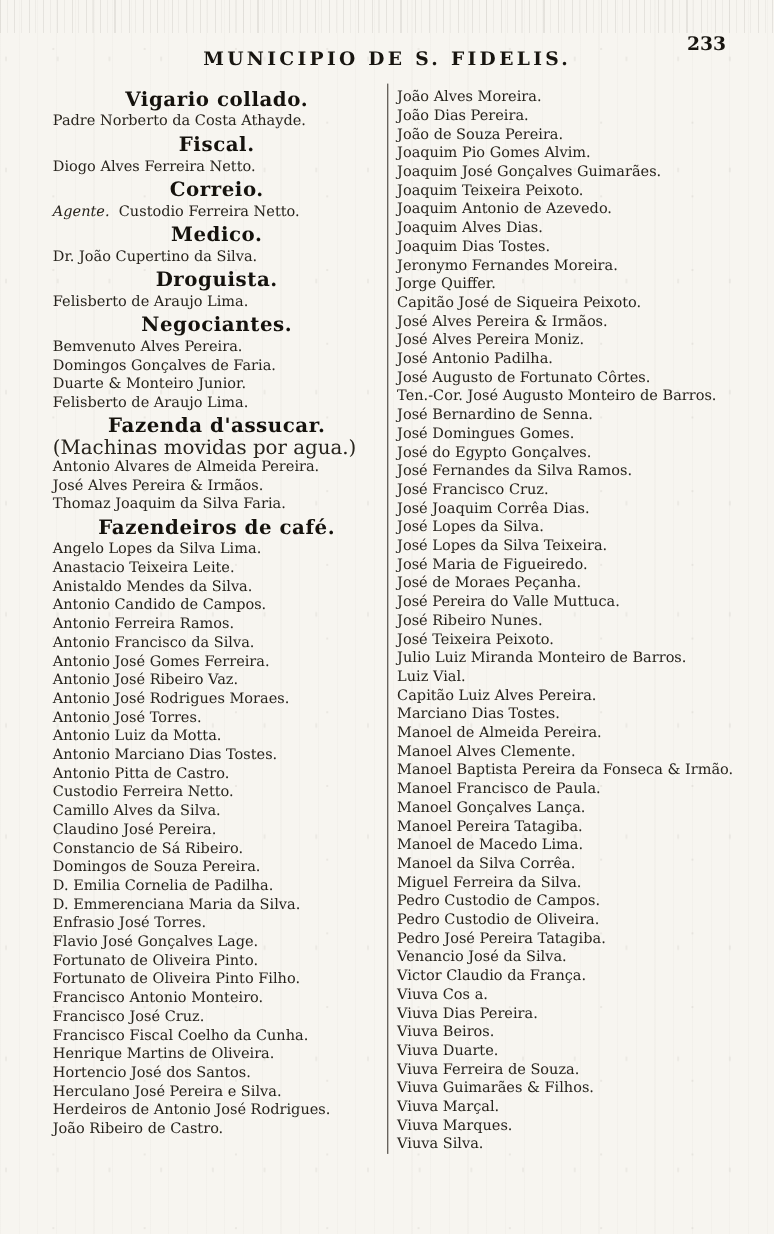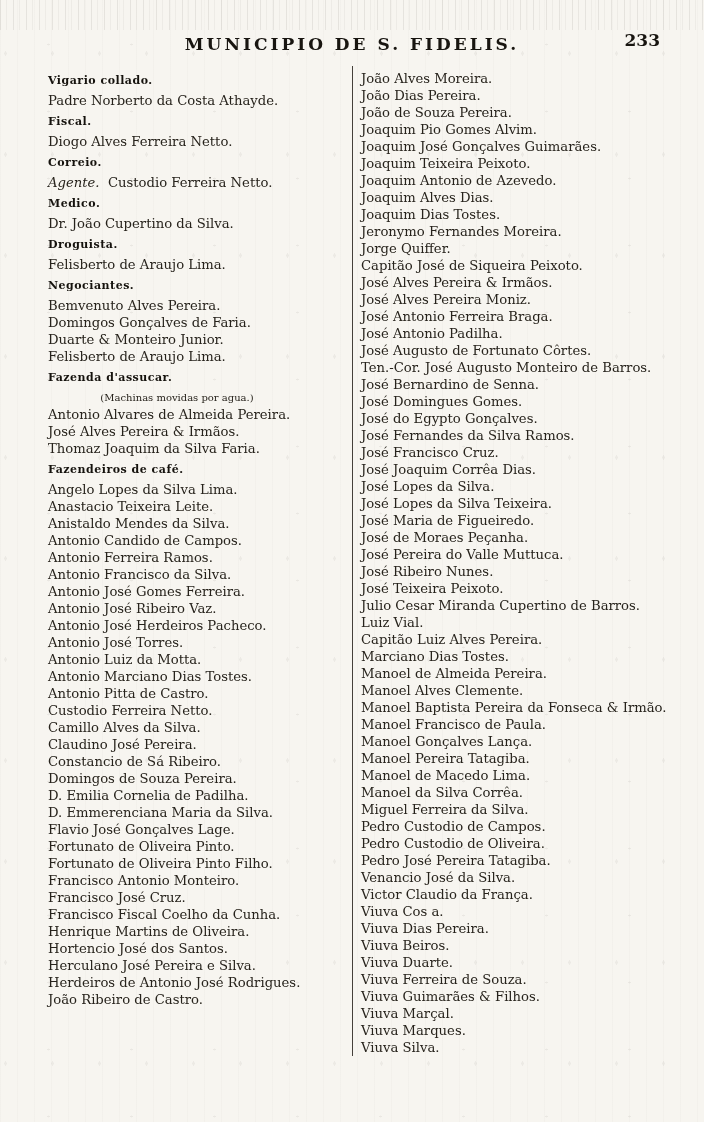--- a/index.html
+++ b/index.html
@@ -36,21 +36,21 @@
   .scan-noise2 {
     position: absolute;
     top: 0; left: 0; right: 0; bottom: 0;
     background: repeating-linear-gradient(90deg,
       rgba(80,72,62,0.05) 0 1px, transparent 1px 17px);
     opacity: .5;
     pointer-events: none;
   }
   .page-header {
     position: relative;
-    padding-top: 34px;
+    padding-top: 44px;
     height: 30px;
   }
   .header-title {
     text-align: center;
     font-weight: bold;
     font-size: 17px;
     letter-spacing: 3px;
     color: #181510;
   }
   .page-number {
@@ -81,30 +81,30 @@
   .entry {
     margin: 0;
     font-size: 13.2px;
     line-height: 17px;
     white-space: nowrap;
     color: #27231c;
   }
   .section { margin: 0; }
   .section-heading {
     margin: 4px 0 3px 0;
-    font-size: 11px;
+    font-size: 18px;
     font-weight: bold;
     letter-spacing: .5px;
-    text-align: left;
+    text-align: center;
     color: #15120d;
     line-height: 17px;
   }
   .subnote {
     margin: 0;
-    font-size: 10px;
+    font-size: 18px;
     line-height: 17px;
     text-align: center;
     padding-right: 40px;
     color: #27231c;
     white-space: nowrap;
   }
   .entry em { }
 </style>
 </head>
 <body>
@@ -157,32 +157,33 @@
         <section class="section">
           <h3 class="section-heading">Fazendeiros de café.</h3>
           <p class="entry">Angelo Lopes da Silva Lima.</p>
           <p class="entry">Anastacio Teixeira Leite.</p>
           <p class="entry">Anistaldo Mendes da Silva.</p>
           <p class="entry">Antonio Candido de Campos.</p>
           <p class="entry">Antonio Ferreira Ramos.</p>
           <p class="entry">Antonio Francisco da Silva.</p>
           <p class="entry">Antonio José Gomes Ferreira.</p>
           <p class="entry">Antonio José Ribeiro Vaz.</p>
-          <p class="entry">Antonio José Herdeiros Pacheco.</p>
+          <p class="entry">Antonio José Rodrigues Moraes.</p>
           <p class="entry">Antonio José Torres.</p>
           <p class="entry">Antonio Luiz da Motta.</p>
           <p class="entry">Antonio Marciano Dias Tostes.</p>
           <p class="entry">Antonio Pitta de Castro.</p>
           <p class="entry">Custodio Ferreira Netto.</p>
           <p class="entry">Camillo Alves da Silva.</p>
           <p class="entry">Claudino José Pereira.</p>
           <p class="entry">Constancio de Sá Ribeiro.</p>
           <p class="entry">Domingos de Souza Pereira.</p>
           <p class="entry">D. Emilia Cornelia de Padilha.</p>
           <p class="entry">D. Emmerenciana Maria da Silva.</p>
+          <p class="entry">Enfrasio José Torres.</p>
           <p class="entry">Flavio José Gonçalves Lage.</p>
           <p class="entry">Fortunato de Oliveira Pinto.</p>
           <p class="entry">Fortunato de Oliveira Pinto Filho.</p>
           <p class="entry">Francisco Antonio Monteiro.</p>
           <p class="entry">Francisco José Cruz.</p>
           <p class="entry">Francisco Fiscal Coelho da Cunha.</p>
           <p class="entry">Henrique Martins de Oliveira.</p>
           <p class="entry">Hortencio José dos Santos.</p>
           <p class="entry">Herculano José Pereira e Silva.</p>
           <p class="entry">Herdeiros de Antonio José Rodrigues.</p>
@@ -197,38 +198,37 @@
         <p class="entry">Joaquim José Gonçalves Guimarães.</p>
         <p class="entry">Joaquim Teixeira Peixoto.</p>
         <p class="entry">Joaquim Antonio de Azevedo.</p>
         <p class="entry">Joaquim Alves Dias.</p>
         <p class="entry">Joaquim  Dias Tostes.</p>
         <p class="entry">Jeronymo Fernandes Moreira.</p>
         <p class="entry">Jorge Quiffer.</p>
         <p class="entry">Capitão José de Siqueira Peixoto.</p>
         <p class="entry">José Alves Pereira &amp; Irmãos.</p>
         <p class="entry">José Alves Pereira Moniz.</p>
-        <p class="entry">José Antonio Ferreira Braga.</p>
         <p class="entry">José Antonio Padilha.</p>
         <p class="entry">José Augusto de Fortunato Côrtes.</p>
         <p class="entry">Ten.-Cor. José Augusto Monteiro de Barros.</p>
         <p class="entry">José Bernardino de Senna.</p>
         <p class="entry">José Domingues Gomes.</p>
         <p class="entry">José do Egypto Gonçalves.</p>
         <p class="entry">José Fernandes da Silva Ramos.</p>
         <p class="entry">José Francisco Cruz.</p>
         <p class="entry">José Joaquim Corrêa Dias.</p>
         <p class="entry">José Lopes da Silva.</p>
         <p class="entry">José Lopes da Silva Teixeira.</p>
         <p class="entry">José Maria de Figueiredo.</p>
         <p class="entry">José de Moraes Peçanha.</p>
         <p class="entry">José Pereira do Valle Muttuca.</p>
         <p class="entry">José Ribeiro Nunes.</p>
         <p class="entry">José Teixeira Peixoto.</p>
-        <p class="entry">Julio Cesar Miranda Cupertino de Barros.</p>
+        <p class="entry">Julio Luiz Miranda Monteiro de Barros.</p>
         <p class="entry">Luiz Vial.</p>
         <p class="entry">Capitão Luiz Alves Pereira.</p>
         <p class="entry">Marciano Dias Tostes.</p>
         <p class="entry">Manoel de Almeida Pereira.</p>
         <p class="entry">Manoel Alves Clemente.</p>
         <p class="entry">Manoel Baptista Pereira da Fonseca &amp; Irmão.</p>
         <p class="entry">Manoel Francisco de Paula.</p>
         <p class="entry">Manoel Gonçalves Lança.</p>
         <p class="entry">Manoel Pereira Tatagiba.</p>
         <p class="entry">Manoel de Macedo Lima.</p>

